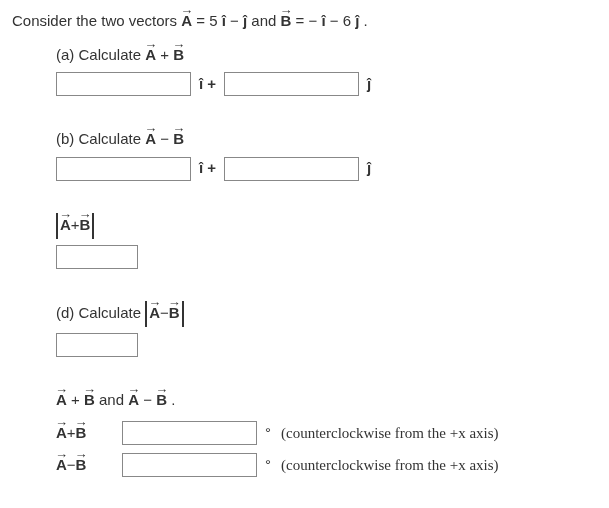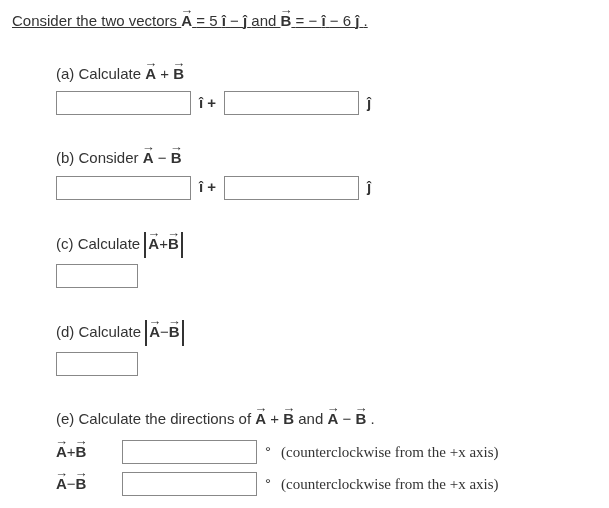--- a/index.html
+++ b/index.html
@@ -6,22 +6,21 @@
     body {
       font-family: Arial, Helvetica, sans-serif;
       font-size: 15px;
       color: #333;
       margin: 0;
       padding: 10px 12px;
       width: 609px;
       line-height: 1.5;
     }
     .problem-statement {
-      margin-bottom: 30px;
-      text-decoration: underline;
+      margin-bottom: 11px;
     }
     .part {
       margin-bottom: 32px;
       margin-left: 44px;
     }
     .part-label {
       margin-bottom: 6px;
     }
     .inputs-row {
       display: flex;
@@ -123,36 +122,35 @@
   <div class="inputs-row">
     <input type="text" class="input-narrow" style="">
     <b class="unit-between">î +</b>
     <input type="text" class="input-narrow" style="">
     <b class="unit-after">ĵ</b>
   </div>
 </div>
 
 <div class="part">
   <div class="part-label">
-    <span>(b) Consider </span>
+    <span>(b) Calculate </span>
     <span class="vec"><span class="arrow">→</span><span>A</span></span>
     <span> − </span>
     <span class="vec"><span class="arrow">→</span><span>B</span></span>
   </div>
   <div class="inputs-row">
     <input type="text" class="input-narrow" style="">
     <b class="unit-between">î +</b>
     <input type="text" class="input-narrow" style="">
     <b class="unit-after">ĵ</b>
   </div>
 </div>
 
 <div class="part">
   <div class="part-label">
-    <span>(c) Calculate </span>
     <span class="expr-inline">
       <span class="mag-bar-left"></span>
       <span class="vec"><span class="arrow">→</span><span>A</span></span>
       <span> + </span>
       <span class="vec"><span class="arrow">→</span><span>B</span></span>
       <span class="mag-bar-right"></span>
     </span>
   </div>
   <div class="inputs-row">
     <input type="text" class="input-short" style="">
@@ -170,21 +168,20 @@
       <span class="mag-bar-right"></span>
     </span>
   </div>
   <div class="inputs-row">
     <input type="text" class="input-short" style="">
   </div>
 </div>
 
 <div class="part">
   <div class="part-label" style="margin-bottom:10px;">
-    <span>(e) Calculate the directions of </span>
     <span class="vec"><span class="arrow">→</span><span>A</span></span>
     <span> + </span>
     <span class="vec"><span class="arrow">→</span><span>B</span></span>
     <span> and </span>
     <span class="vec"><span class="arrow">→</span><span>A</span></span>
     <span> − </span>
     <span class="vec"><span class="arrow">→</span><span>B</span></span>
     <span>.</span>
   </div>
 

